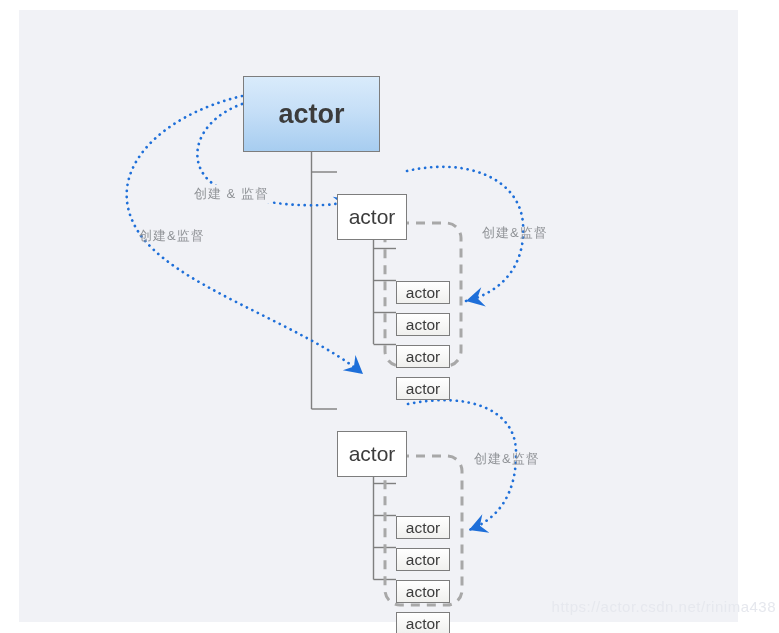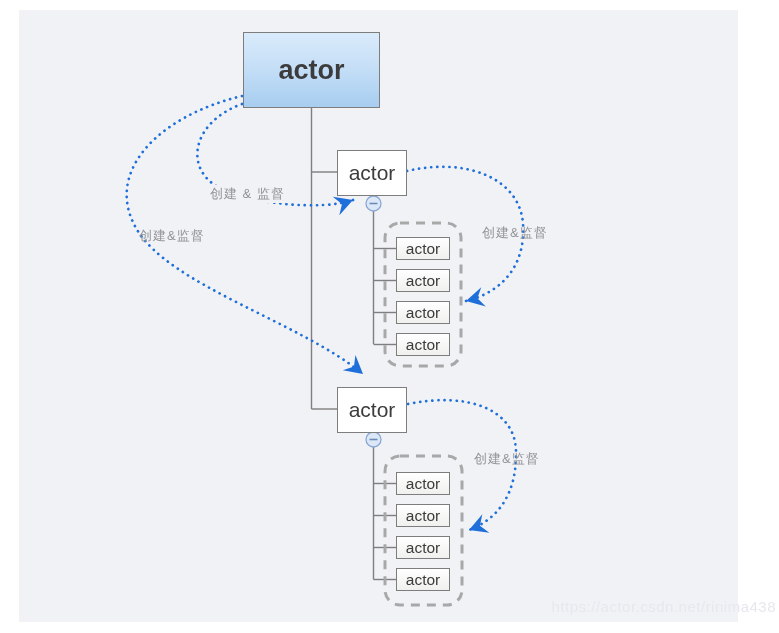--- a/index.html
+++ b/index.html
@@ -9,21 +9,21 @@
     font-family:"Liberation Sans","DejaVu Sans",sans-serif;
   }
   .canvas{
     position:absolute;left:19px;top:10px;width:719px;height:612px;
     background:#f1f2f6;
   }
   svg.overlay{position:absolute;left:0;top:0;width:779px;height:633px;}
   .node{
     position:absolute;box-sizing:border-box;
     display:flex;align-items:center;justify-content:center;
-    border:1.5px solid #7d7d7d;color:#3c3c3c;
+    border:1.5px solid #7d7d7d;color:#3c3c3c;margin-top:44px;
   }
   .root-node{
     left:243px;top:32px;width:137px;height:76px;
     background:linear-gradient(180deg,#d9ebfb 0%,#c6dff7 45%,#a7cdf0 100%);
     font-size:27px;font-weight:bold;
   }
   .mid-node{
     width:70px;height:46px;background:#ffffff;font-size:21px;
   }
   .mid-node.sup1{left:337px;top:150px;}
@@ -101,18 +101,18 @@
 <div class="node small-node" style="left:396px;top:237px">actor</div>
 <div class="node small-node" style="left:396px;top:269px">actor</div>
 <div class="node small-node" style="left:396px;top:301px">actor</div>
 <div class="node small-node" style="left:396px;top:333px">actor</div>
 
 <div class="node small-node" style="left:396px;top:472px">actor</div>
 <div class="node small-node" style="left:396px;top:504px">actor</div>
 <div class="node small-node" style="left:396px;top:536px">actor</div>
 <div class="node small-node" style="left:396px;top:568px">actor</div>
 
-<div class="edge-label masked" style="left:208px;top:185px">创建 &amp; 监督</div>
+<div class="edge-label masked" style="left:192px;top:185px">创建 &amp; 监督</div>
 <div class="edge-label" style="left:139px;top:227px">创建&amp;监督</div>
 <div class="edge-label" style="left:482px;top:224px">创建&amp;监督</div>
 <div class="edge-label" style="left:474px;top:450px">创建&amp;监督</div>
 
 <div class="watermark">https://actor.csdn.net/rinima438</div>
 
 </body></html>

